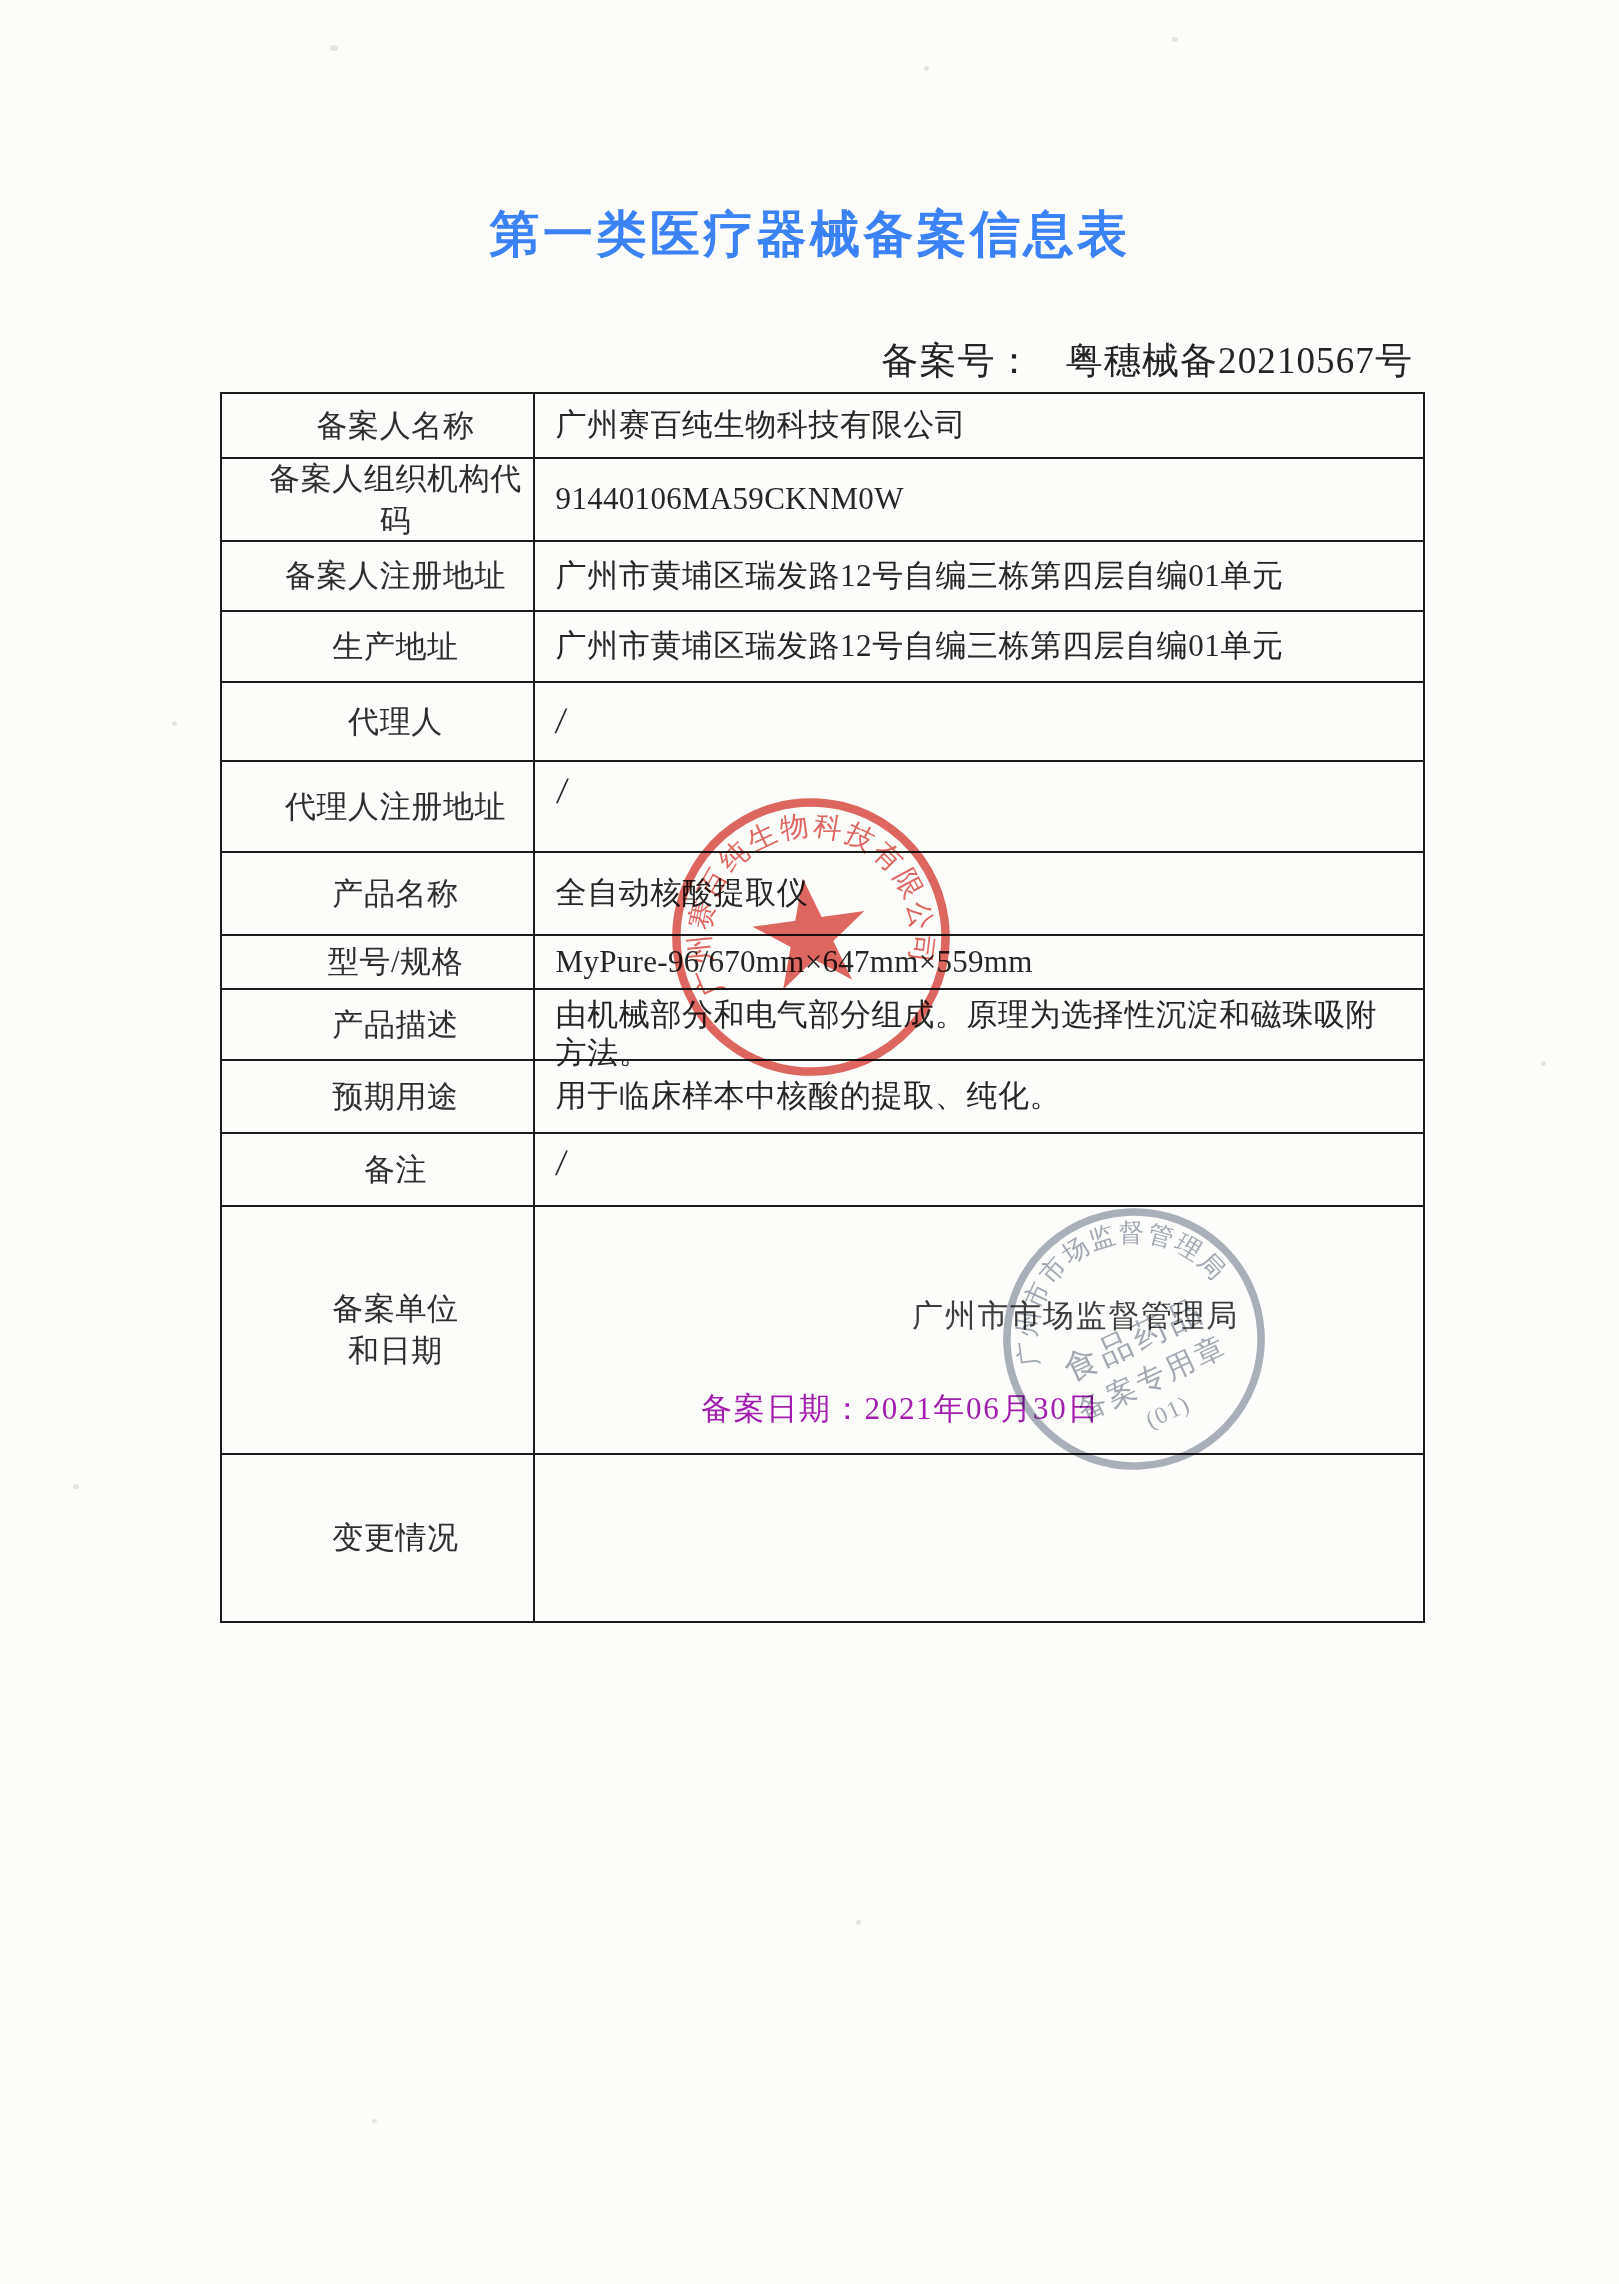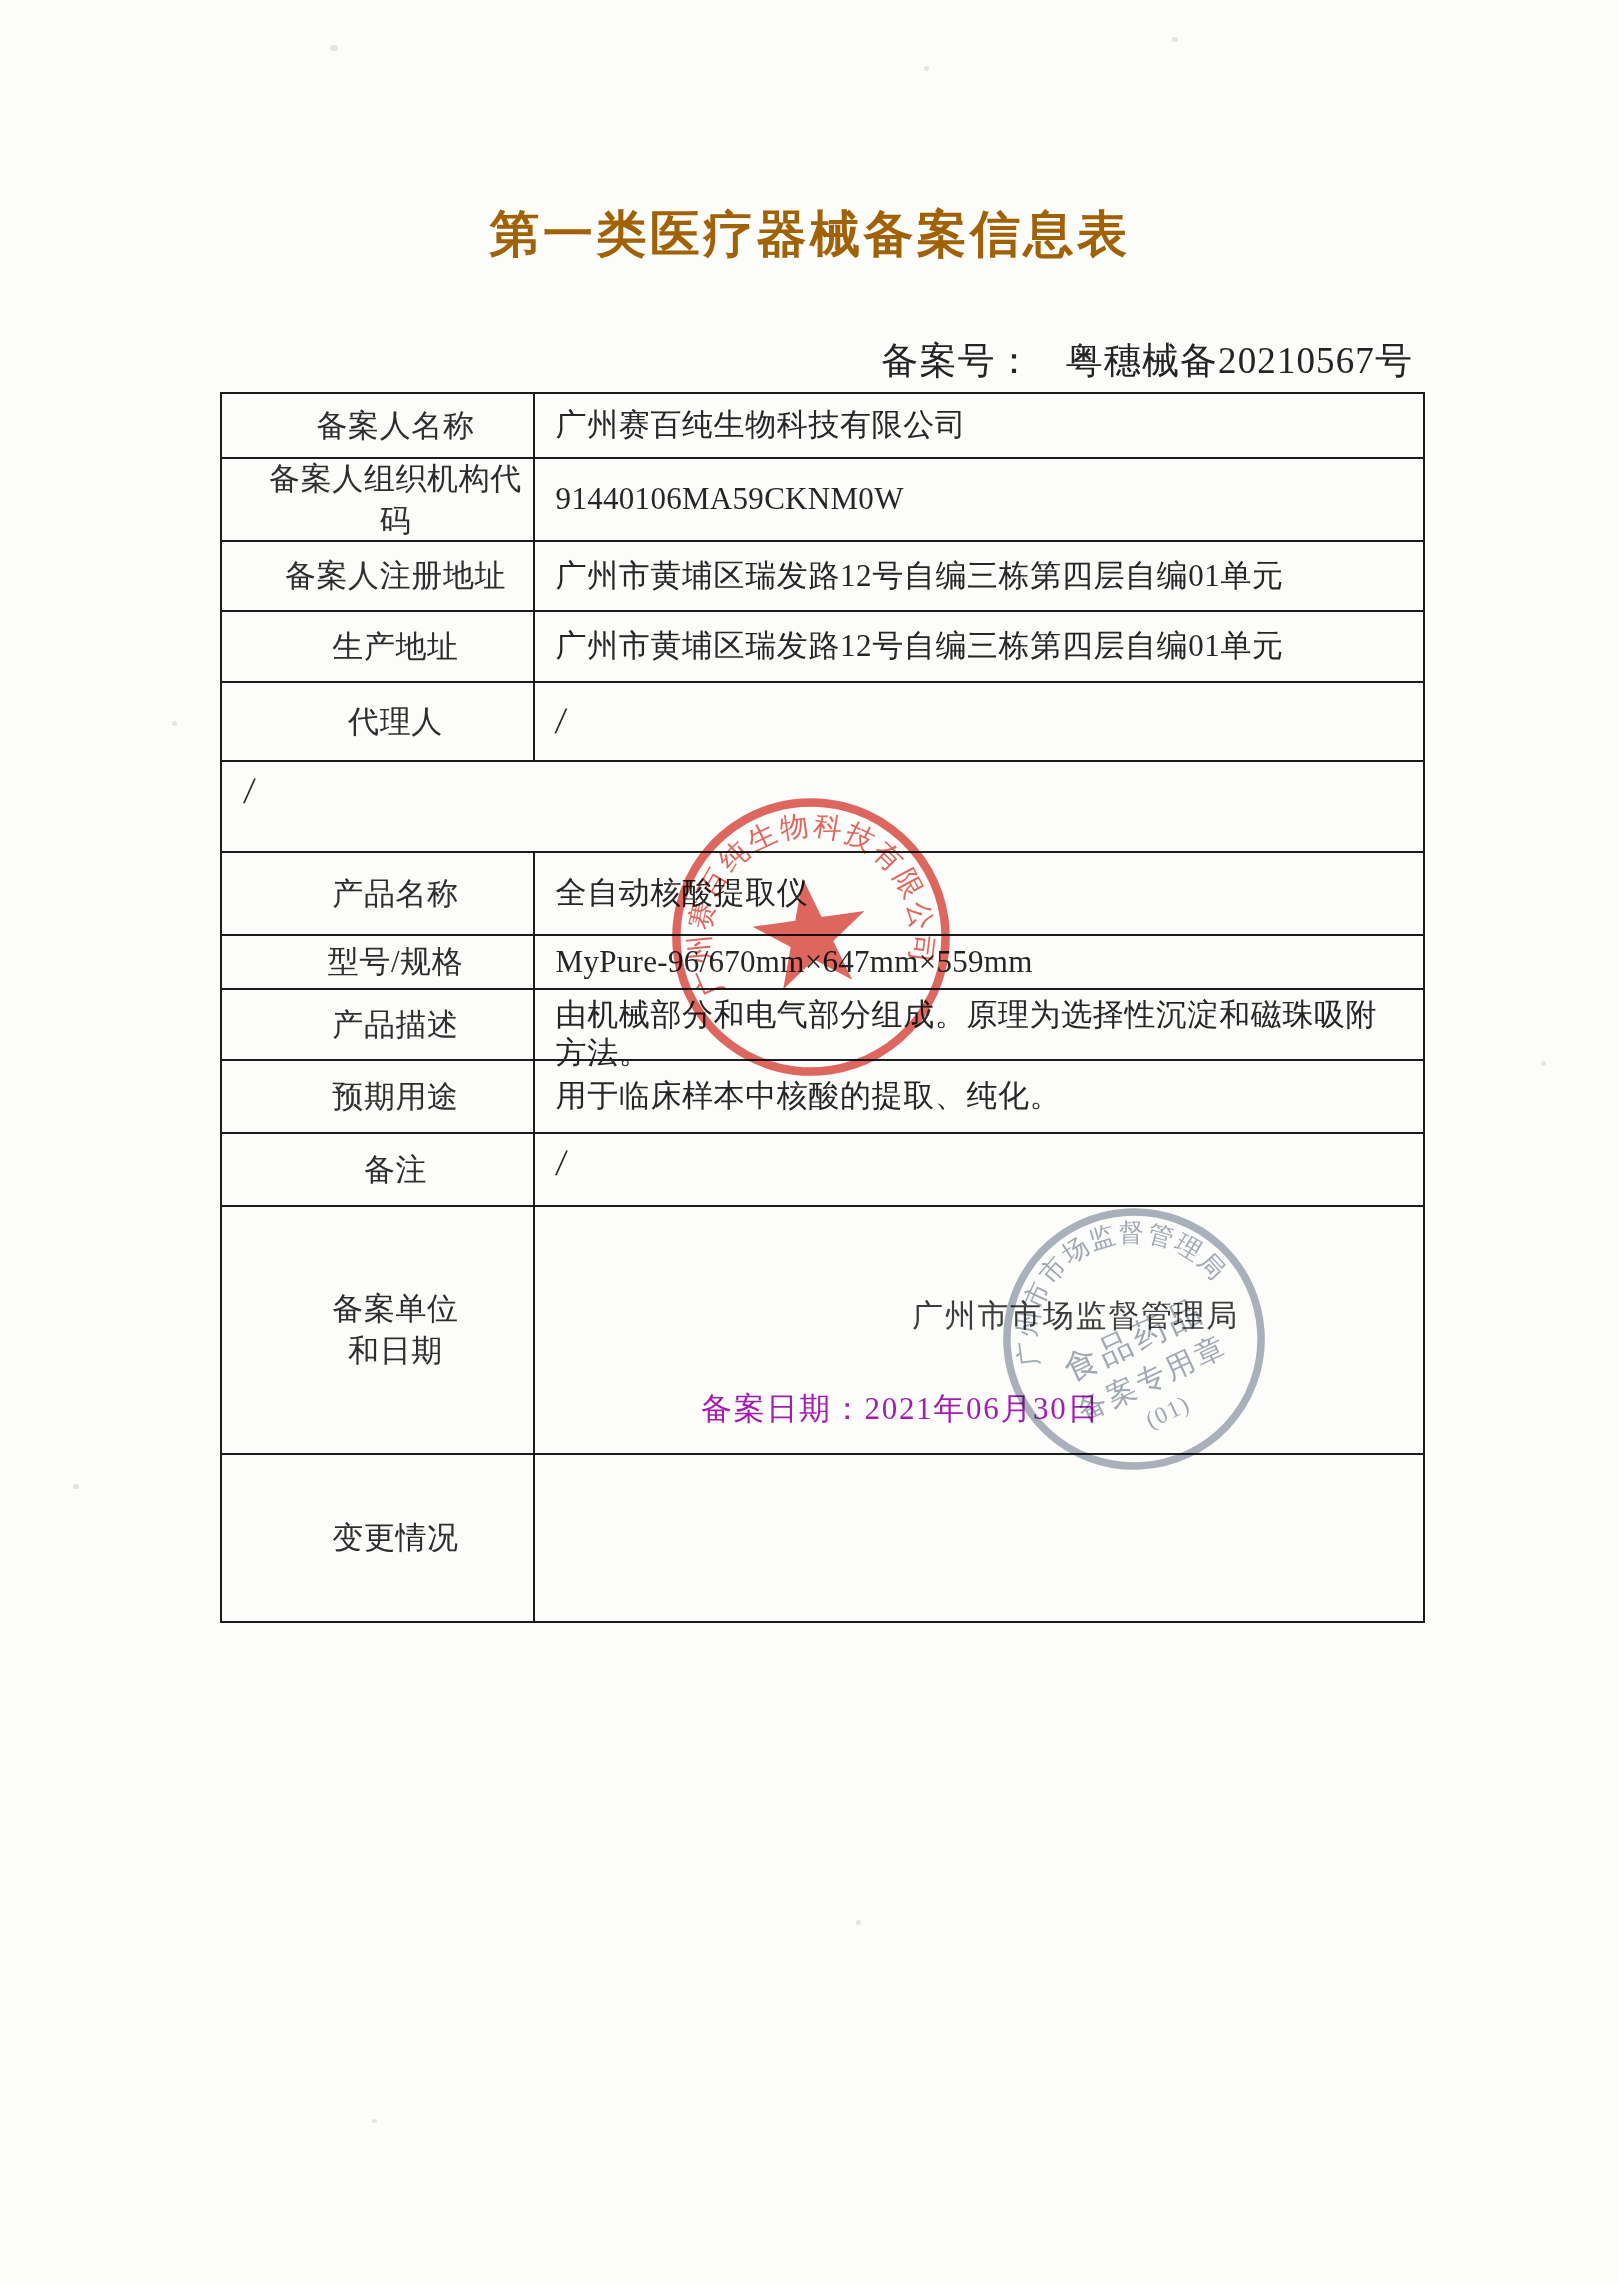--- a/index.html
+++ b/index.html
@@ -12,21 +12,21 @@
     color:#272727;
   }
   .doc-title{
     position:absolute;
     left:0;right:0;top:201px;
     text-align:center;
     font-family:"DejaVu Sans","Liberation Sans",sans-serif;
     font-weight:700;
     font-size:50px;
     letter-spacing:3.4px;
-    color:#a16207;
+    color:#3b82f6;
   }
   .filing-no{
     position:absolute;
     top:336px;
     right:207px;
     font-size:37px;
     color:#242424;
     letter-spacing:1.1px;
     white-space:nowrap;
   }
@@ -128,20 +128,21 @@
       <div class="label-cell">生产地址</div>
       <div class="value-cell">广州市黄埔区瑞发路12号自编三栋第四层自编01单元</div>
     </div>
 
     <div class="row r5">
       <div class="label-cell">代理人</div>
       <div class="value-cell slash">/</div>
     </div>
 
     <div class="row r6">
+      <div class="label-cell">代理人注册地址</div>
       <div class="value-cell slash top">/</div>
     </div>
 
     <div class="row r7">
       <div class="label-cell">产品名称</div>
       <div class="value-cell">全自动核酸提取仪</div>
     </div>
 
     <div class="row r8">
       <div class="label-cell">型号/规格</div>

